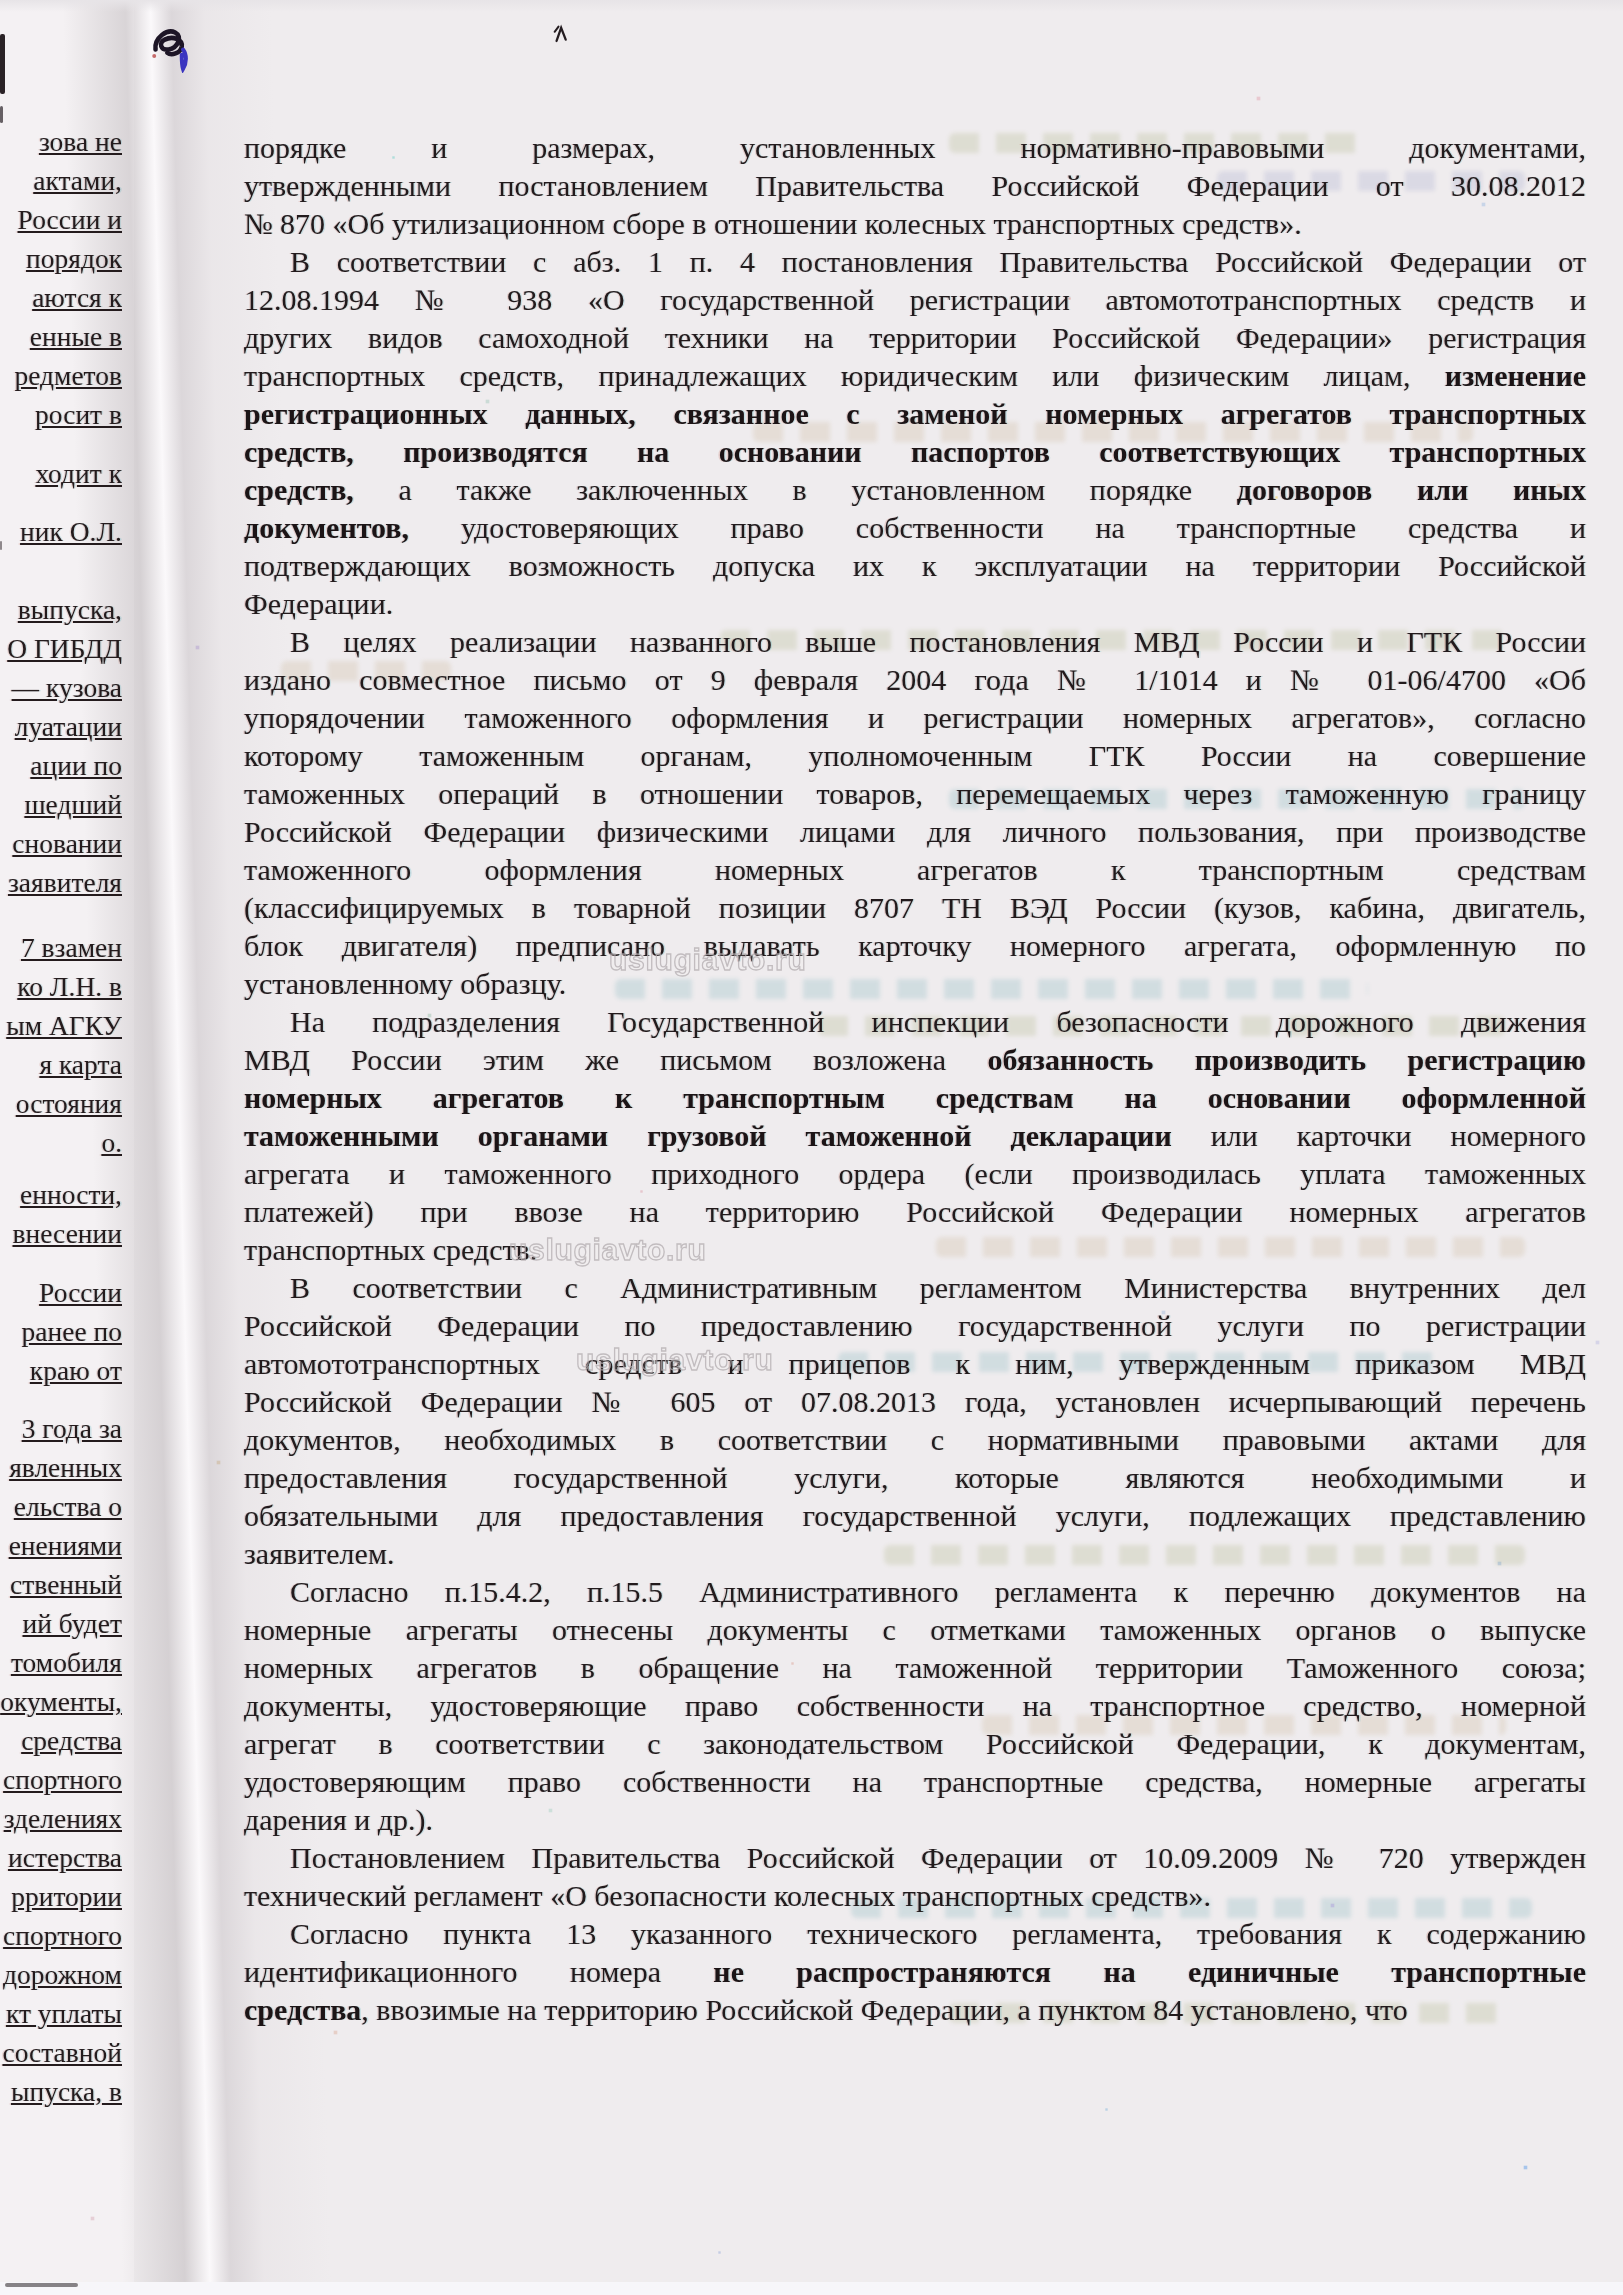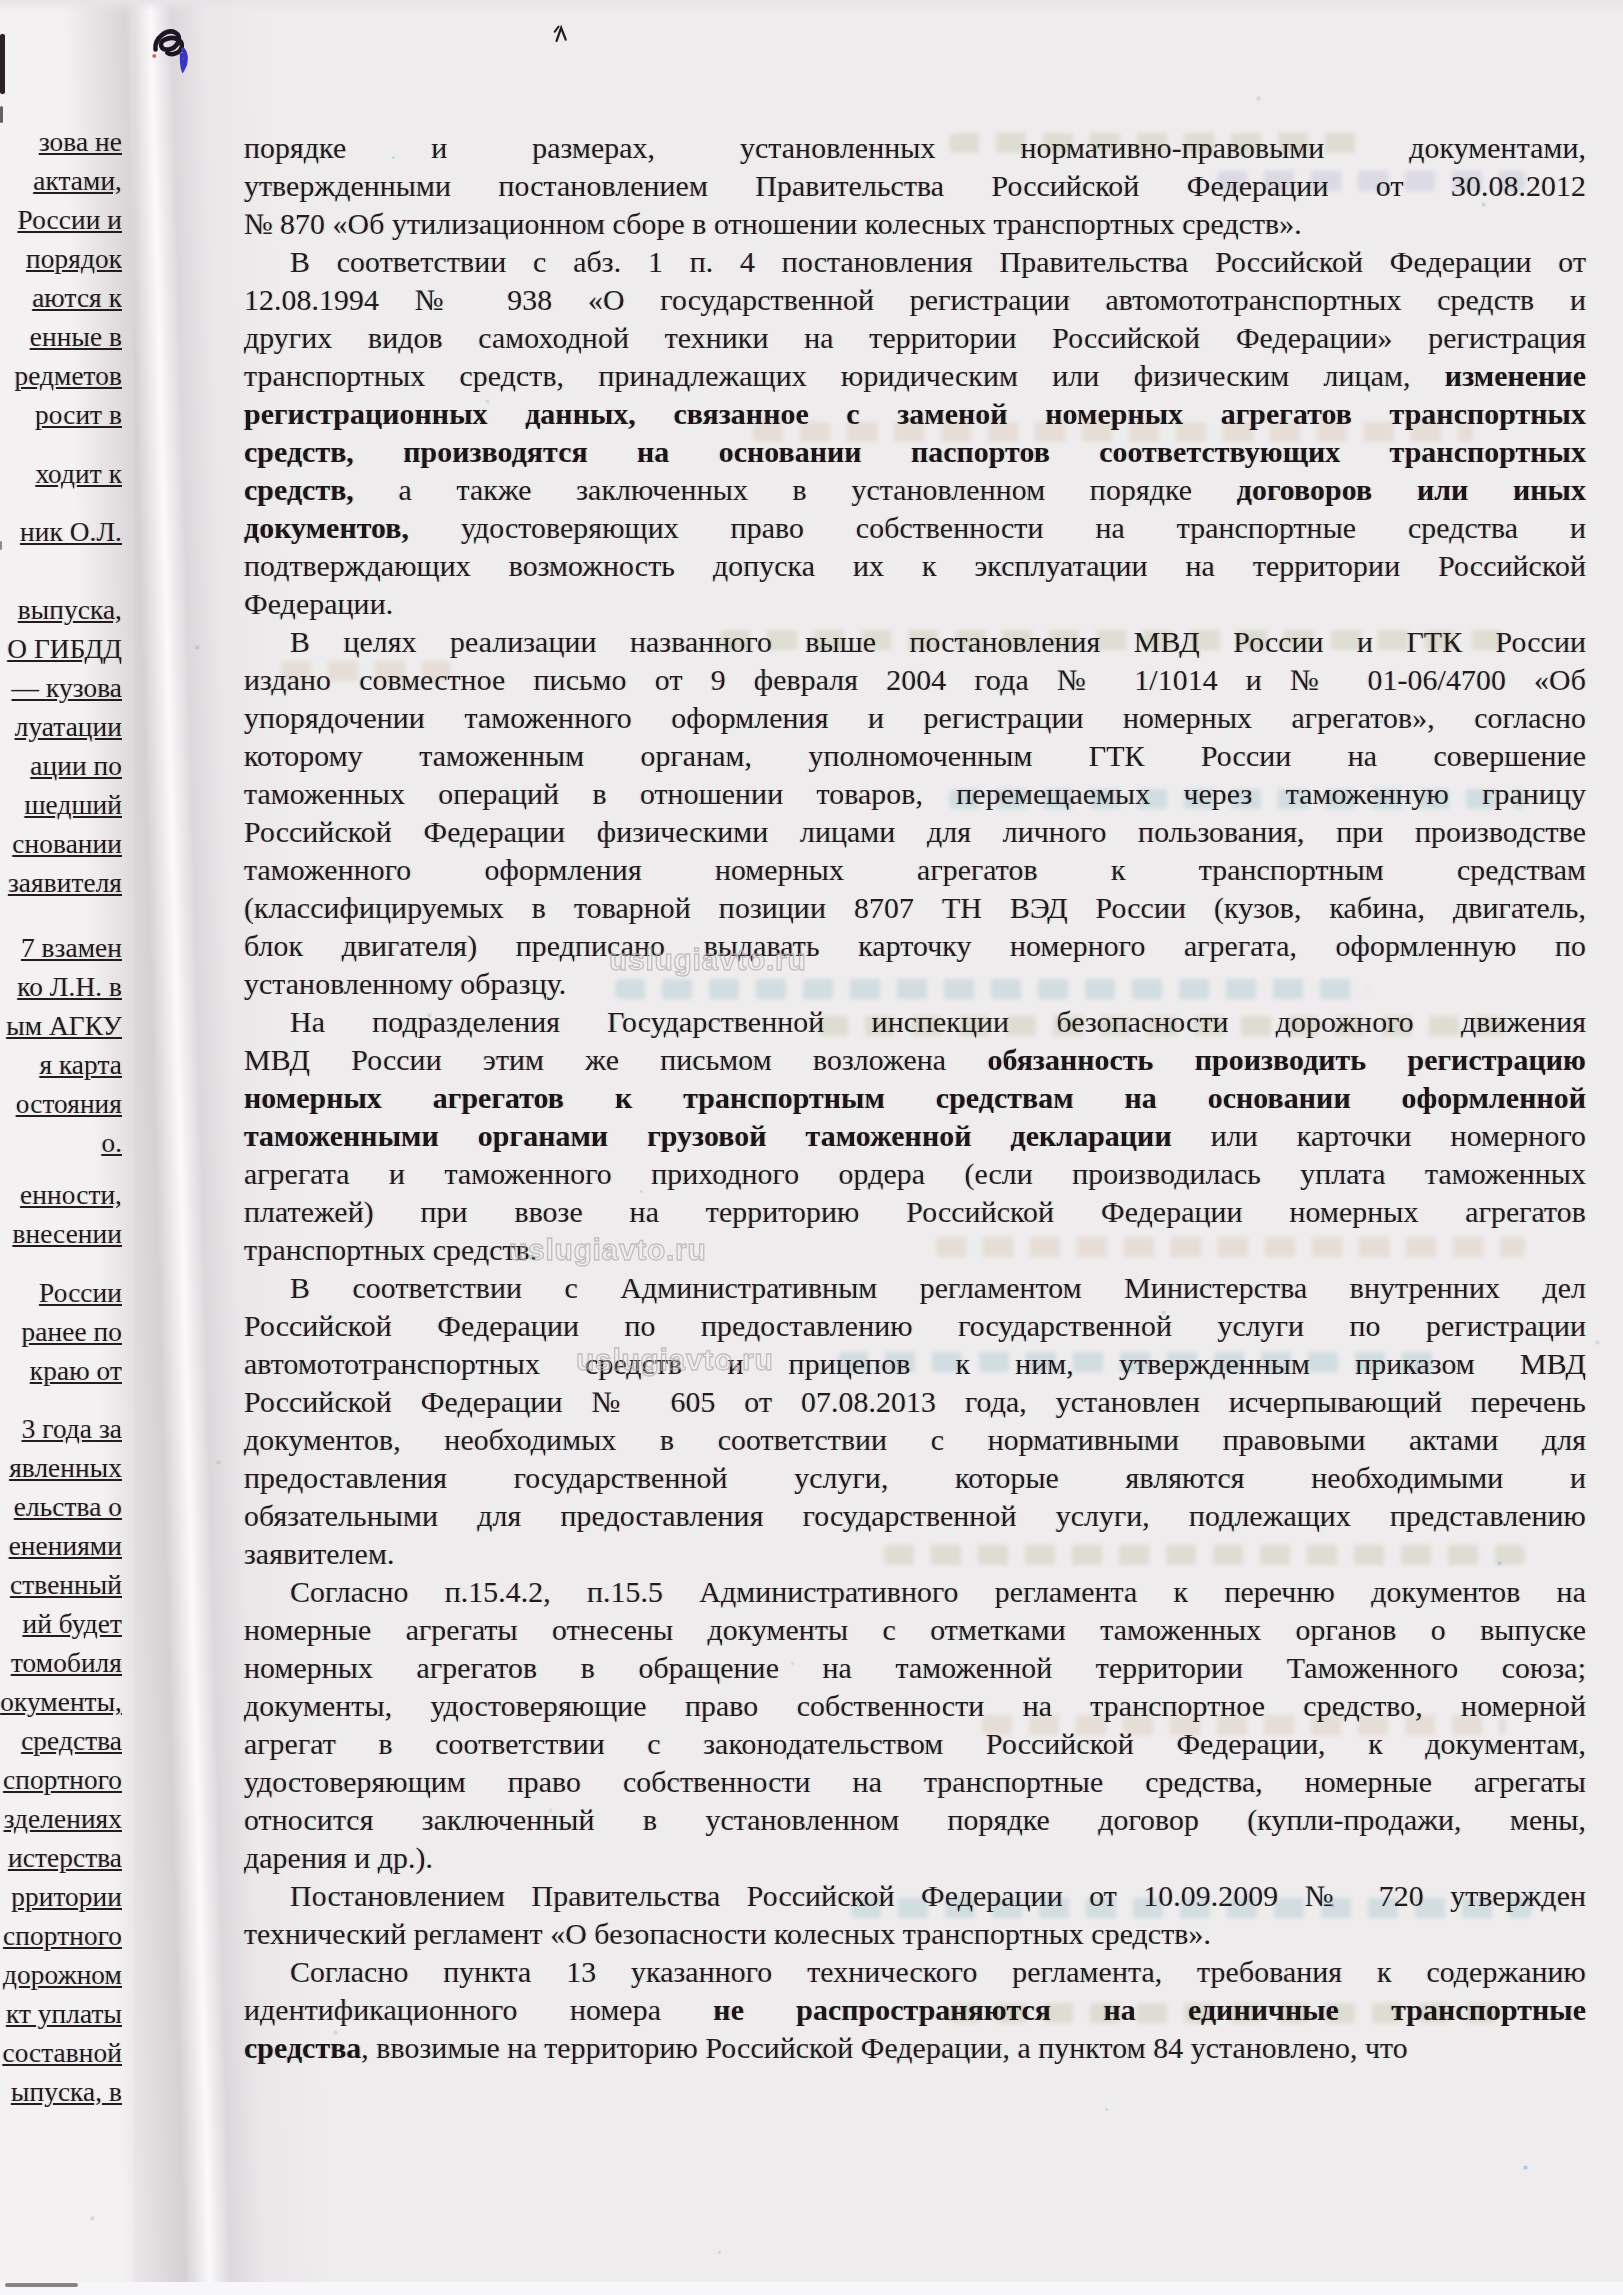--- a/index.html
+++ b/index.html
@@ -214,21 +214,20 @@
     <div class="tline"><span>документов, необходимых в соответствии с нормативными правовыми актами для</span></div>
     <div class="tline"><span>предоставления государственной услуги, которые являются необходимыми и</span></div>
     <div class="tline"><span>обязательными для предоставления государственной услуги, подлежащих представлению</span></div>
     <div class="tline last"><span>заявителем.</span></div>
     <div class="tline ind"><span>Согласно п.15.4.2, п.15.5 Административного регламента к перечню документов на</span></div>
     <div class="tline"><span>номерные агрегаты отнесены документы с отметками таможенных органов о выпуске</span></div>
     <div class="tline"><span>номерных агрегатов в обращение на таможенной территории Таможенного союза;</span></div>
     <div class="tline"><span>документы, удостоверяющие право собственности на транспортное средство, номерной</span></div>
     <div class="tline"><span>агрегат в соответствии с законодательством Российской Федерации, к документам,</span></div>
     <div class="tline"><span>удостоверяющим право собственности на транспортные средства, номерные агрегаты</span></div>
-    <div class="tline"><span>относится заключенный в установленном порядке договор (купли-продажи, мены,</span></div>
     <div class="tline last"><span>дарения и др.).</span></div>
     <div class="tline ind"><span>Постановлением Правительства Российской Федерации от 10.09.2009 № 720 утвержден</span></div>
     <div class="tline last"><span>технический регламент «О безопасности колесных транспортных средств».</span></div>
     <div class="tline ind"><span>Согласно пункта 13 указанного технического регламента, требования к содержанию</span></div>
     <div class="tline"><span>идентификационного номера </span><span class="b">не распространяются на единичные транспортные</span></div>
     <div class="tline last"><span class="b">средства</span><span>, ввозимые на территорию Российской Федерации, а пунктом 84 установлено, что</span></div>
   </div>
 
 <div class="watermark wm1">uslugiavto.ru</div>
 <div class="watermark wm2">uslugiavto.ru</div>

